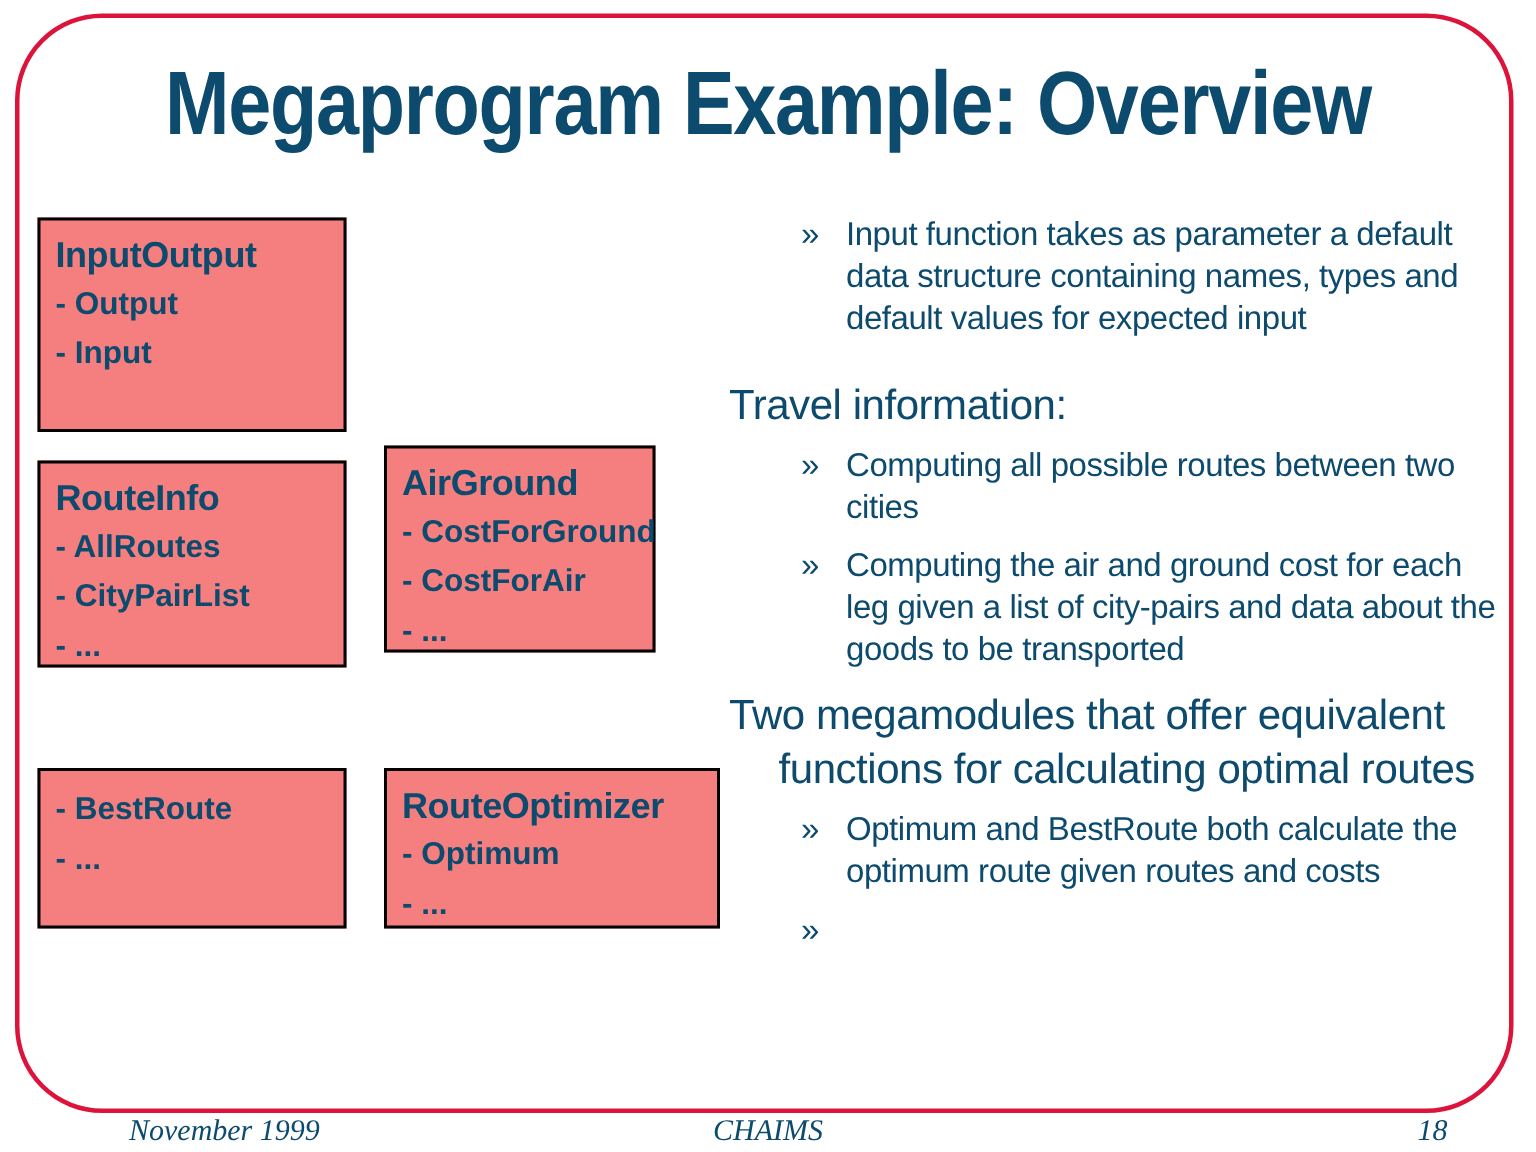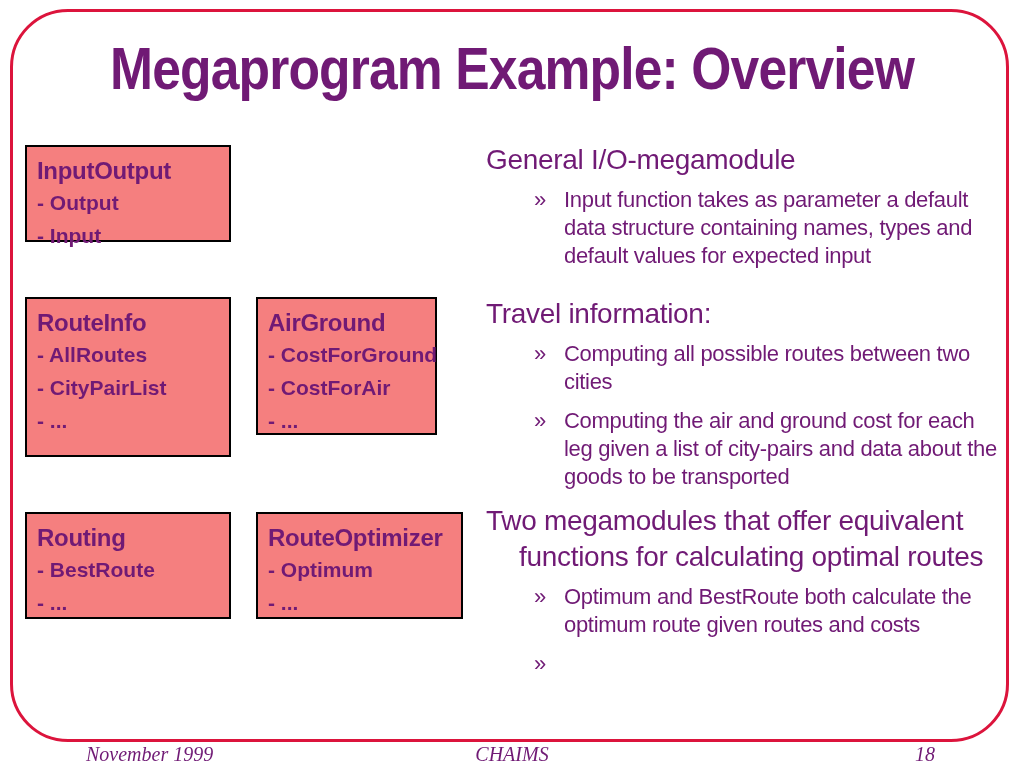--- a/index.html
+++ b/index.html
@@ -2,21 +2,21 @@
 <html style="--background: #FFFFFF; --frame: #DC143C; --box_fill: #F57F7F; --box_border: #000000; --text: #000000;"><head>
 <meta charset="utf-8">
 <style>
   html,body { margin:0; padding:0; }
   .slide {
     position:relative;
     width:1024px; height:768px;
     background:#ffffff;
     overflow:hidden;
     font-family:"Liberation Sans", sans-serif;
-    color:#701a75;
+    color:#0c4a6e;
   }
   .frame {
     position:absolute;
     left:10px; top:9px;
     width:999px; height:733px;
     box-sizing:border-box;
     border:3px solid var(--frame, #DC143C);
     border-radius:58px;
     z-index:0;
   }
@@ -42,25 +42,25 @@
   }
   .module-name {
     font-size:24px; line-height:30px;
     letter-spacing:-0.3px;
     white-space:nowrap;
   }
   .module-item {
     font-size:21px; line-height:33px;
     white-space:nowrap;
   }
-  .box-io        { left:25px;  top:145px; width:206px; height:97px; }
-  .box-routeinfo { left:25px;  top:297px; width:206px; height:160px; }
+  .box-io        { left:25px;  top:145px; width:206px; height:143px; }
+  .box-routeinfo { left:25px;  top:307px; width:206px; height:138px; }
   .box-airground { left:256px; top:297px; width:181px; height:138px; }
   .box-routing   { left:25px;  top:512px; width:206px; height:107px; }
-  .box-optimizer { left:256px; top:512px; width:207px; height:107px; }
+  .box-optimizer { left:256px; top:512px; width:224px; height:107px; }
 
   .right-col {
     position:absolute;
     left:486px; top:142px;
     width:522px;
     z-index:1;
   }
   .section-1 { margin-bottom:26px; }
   .section-2 { margin-bottom:12px; }
   .section-heading {
@@ -87,21 +87,21 @@
     position:absolute;
     left:0; right:0; top:743px;
     height:25px;
     font-family:"Liberation Serif", serif;
     font-style:italic;
     font-size:20px;
     z-index:1;
   }
   .footer-date   { position:absolute; left:86px; }
   .footer-center { position:absolute; left:0; right:0; text-align:center; }
-  .footer-page   { position:absolute; right:89px;font-family:Liberation Serif, serif; }
+  .footer-page   { position:absolute; right:59px;font-family:Liberation Serif, serif; }
 </style>
 </head>
 <body>
 
 <div class="slide">
 
   <div class="frame"></div>
 
   <div class="title">Megaprogram Example: Overview</div>
 
@@ -119,35 +119,33 @@
   </div>
 
   <div class="module-box box-airground">
     <div class="module-name">AirGround</div>
     <div class="module-item">- CostForGround</div>
     <div class="module-item">- CostForAir</div>
     <div class="module-item">- ...</div>
   </div>
 
   <div class="module-box box-routing">
-    <div class="module-name">Routing</div>
     <div class="module-item">- BestRoute</div>
     <div class="module-item">- ...</div>
   </div>
 
   <div class="module-box box-optimizer">
     <div class="module-name">RouteOptimizer</div>
     <div class="module-item">- Optimum</div>
     <div class="module-item">- ...</div>
   </div>
 
   <div class="right-col">
 
     <div class="section section-1">
-      <h2 class="section-heading">General I/O-megamodule</h2>
       <ul class="bullet-list">
         <li class="bullet-item">
           <span class="bullet-marker">»</span>
           <span>Input function takes as parameter a default data structure containing names, types and default values for expected input</span>
         </li>
       </ul>
     </div>
 
     <div class="section section-2">
       <h2 class="section-heading">Travel information:</h2>

